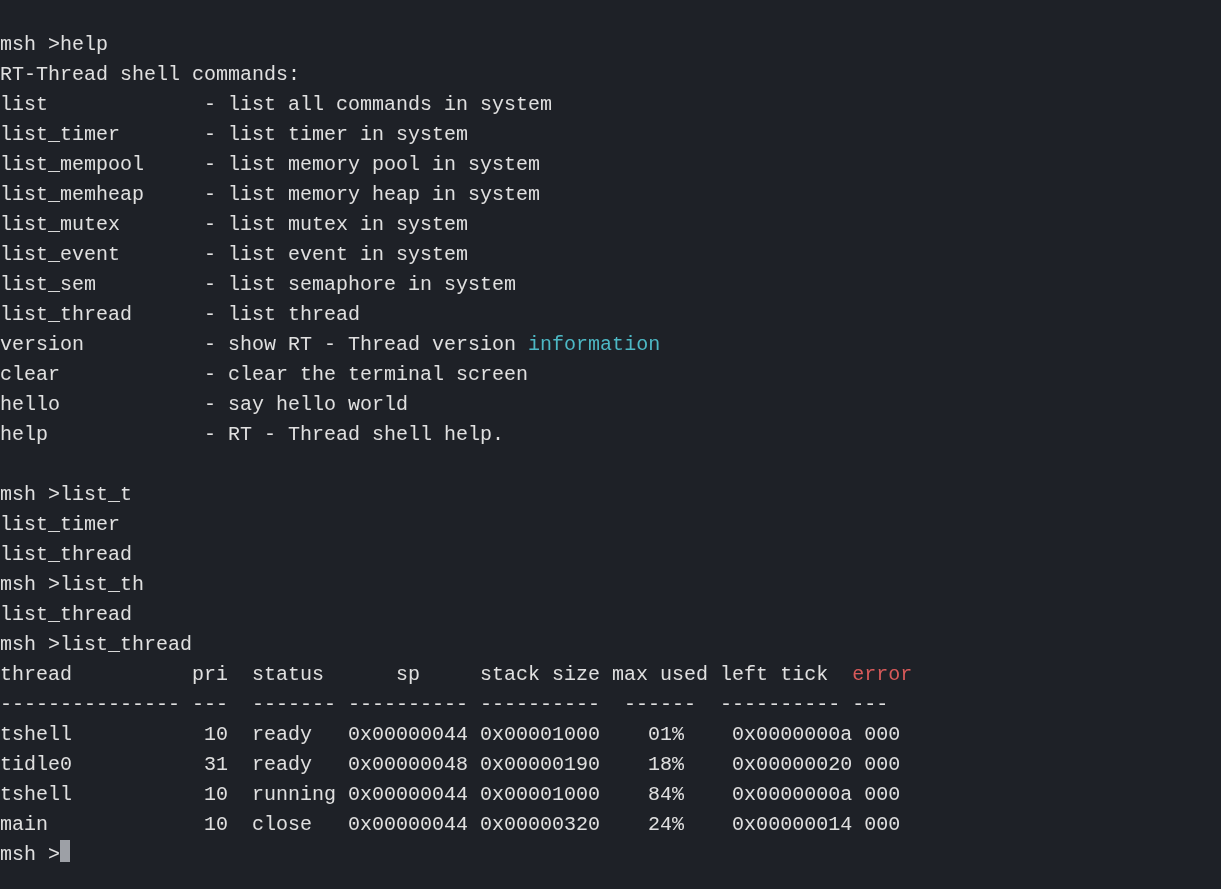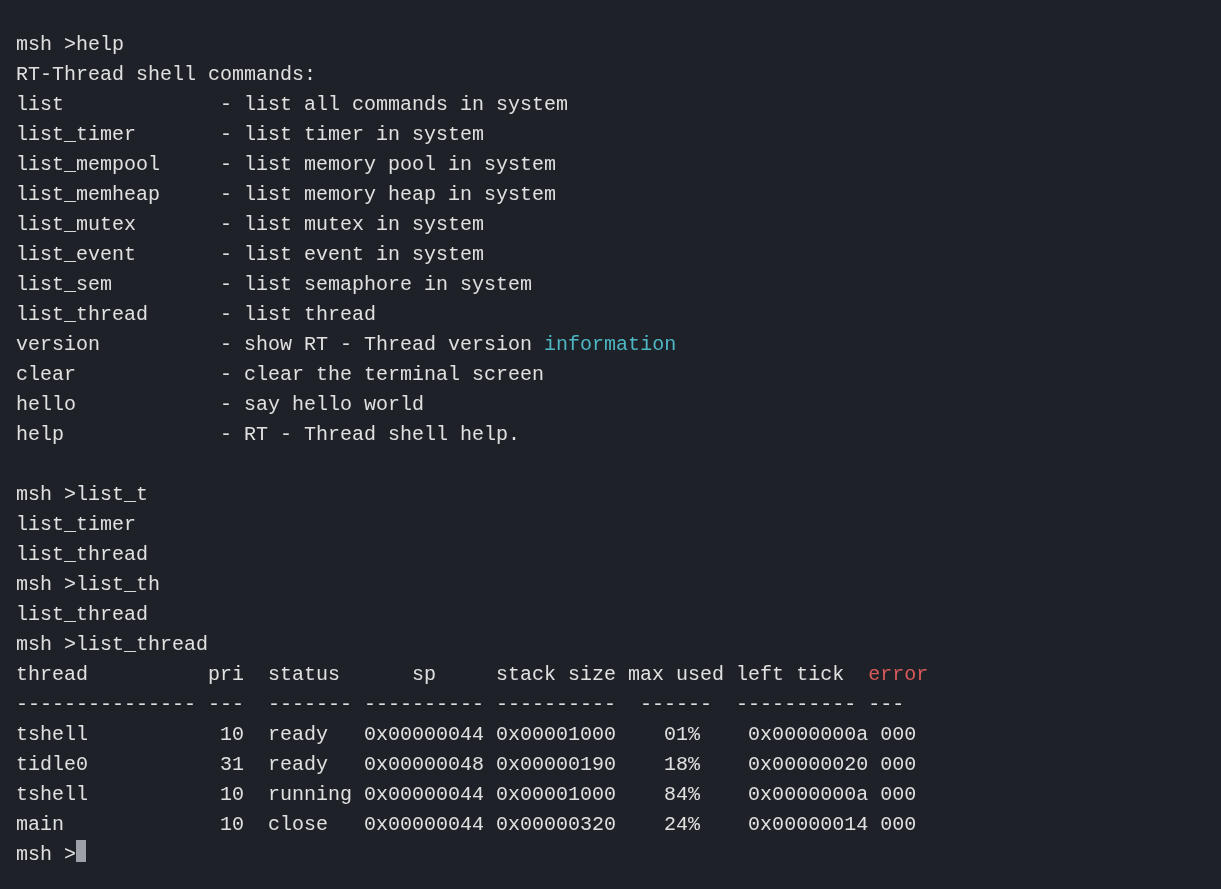--- a/index.html
+++ b/index.html
@@ -9,21 +9,21 @@
     color: #e0e0e0;
     font-family: "Consolas", "Courier New", monospace;
     font-size: 20px;
     line-height: 1.5;
     white-space: pre;
     overflow-x: hidden;
     width: 1221px;
     height: 889px;
   }
   .term {
-    padding: 0 0 0 16px;
+    padding: 0 0 0 0;
   }
   .kw { color: #4db8c4; } 
   .err { color: #d85a5a; } 
   .cursor {
     display: inline-block;
     width: 10px;
     height: 22px;
     background: #9da0a6;
     vertical-align: -2px;
   }

